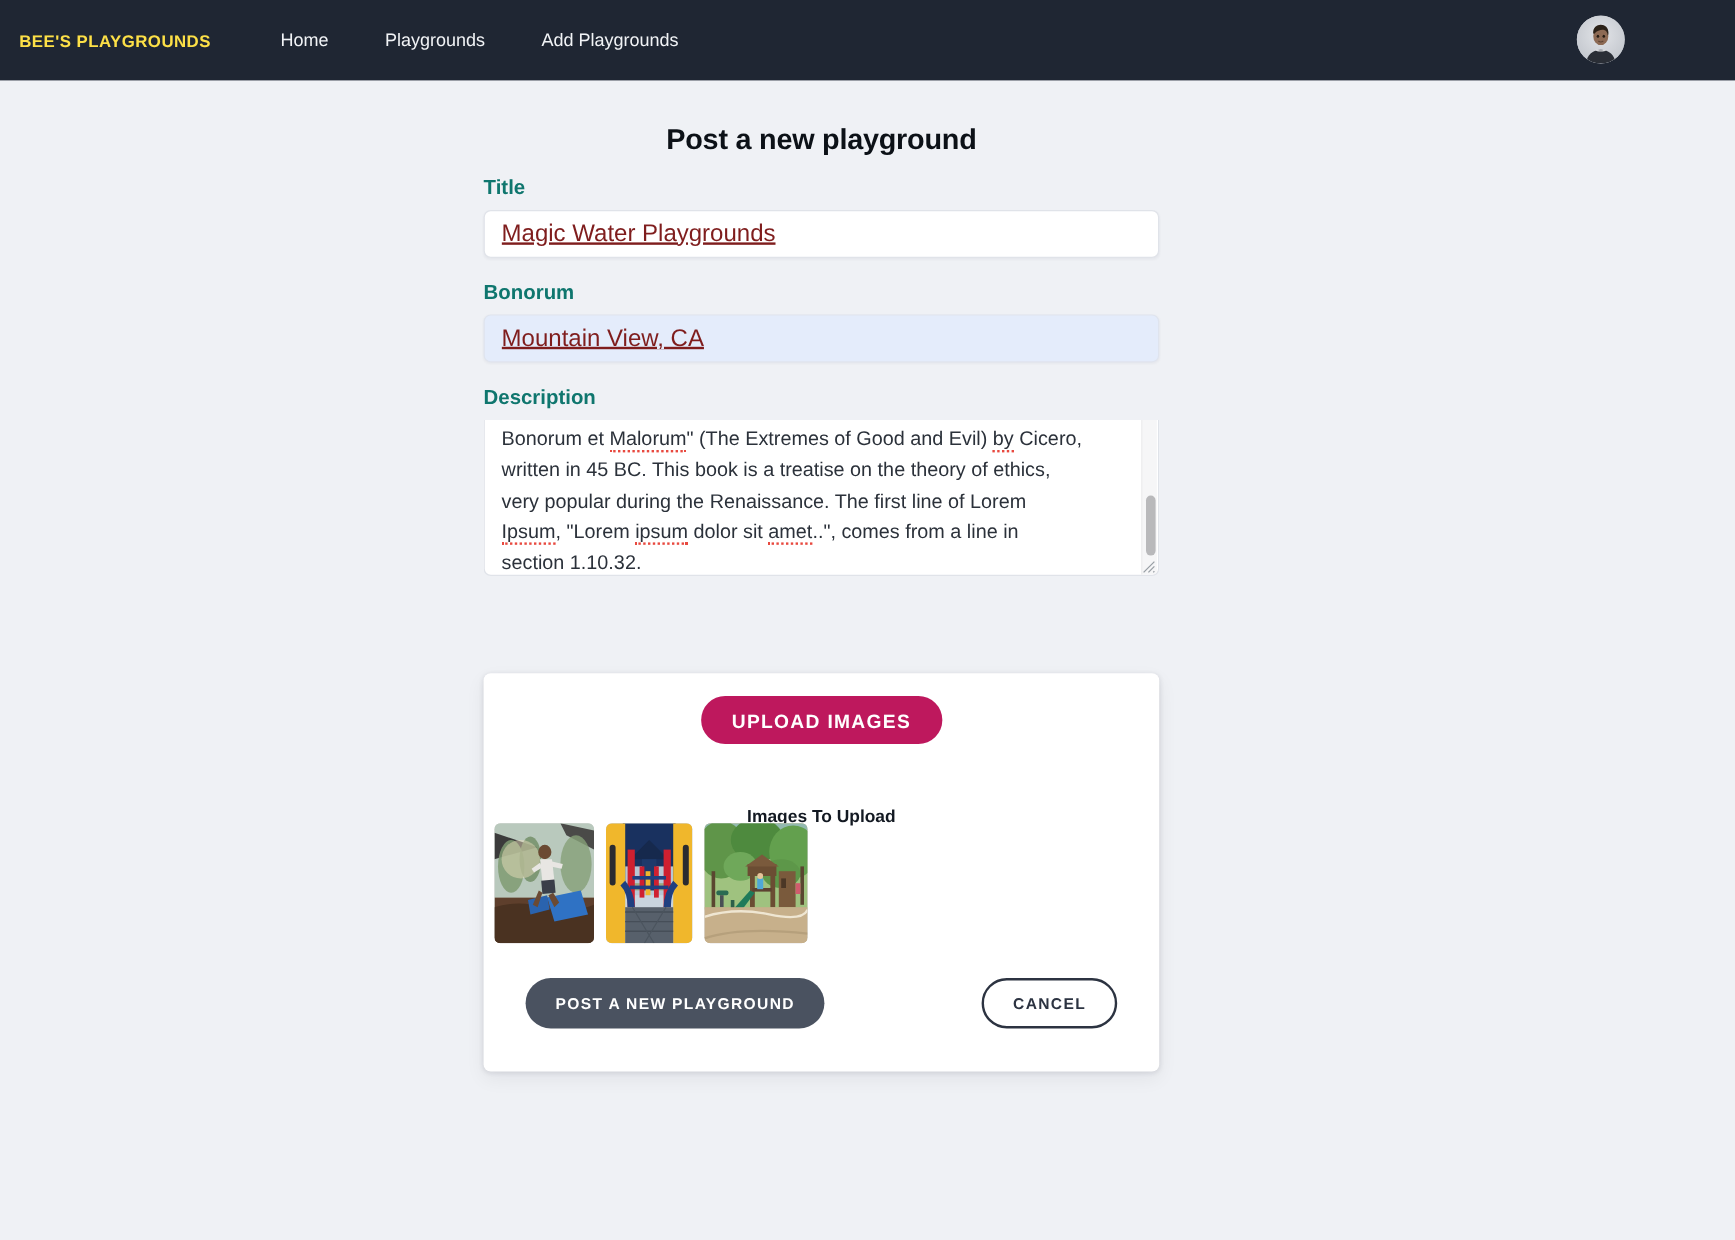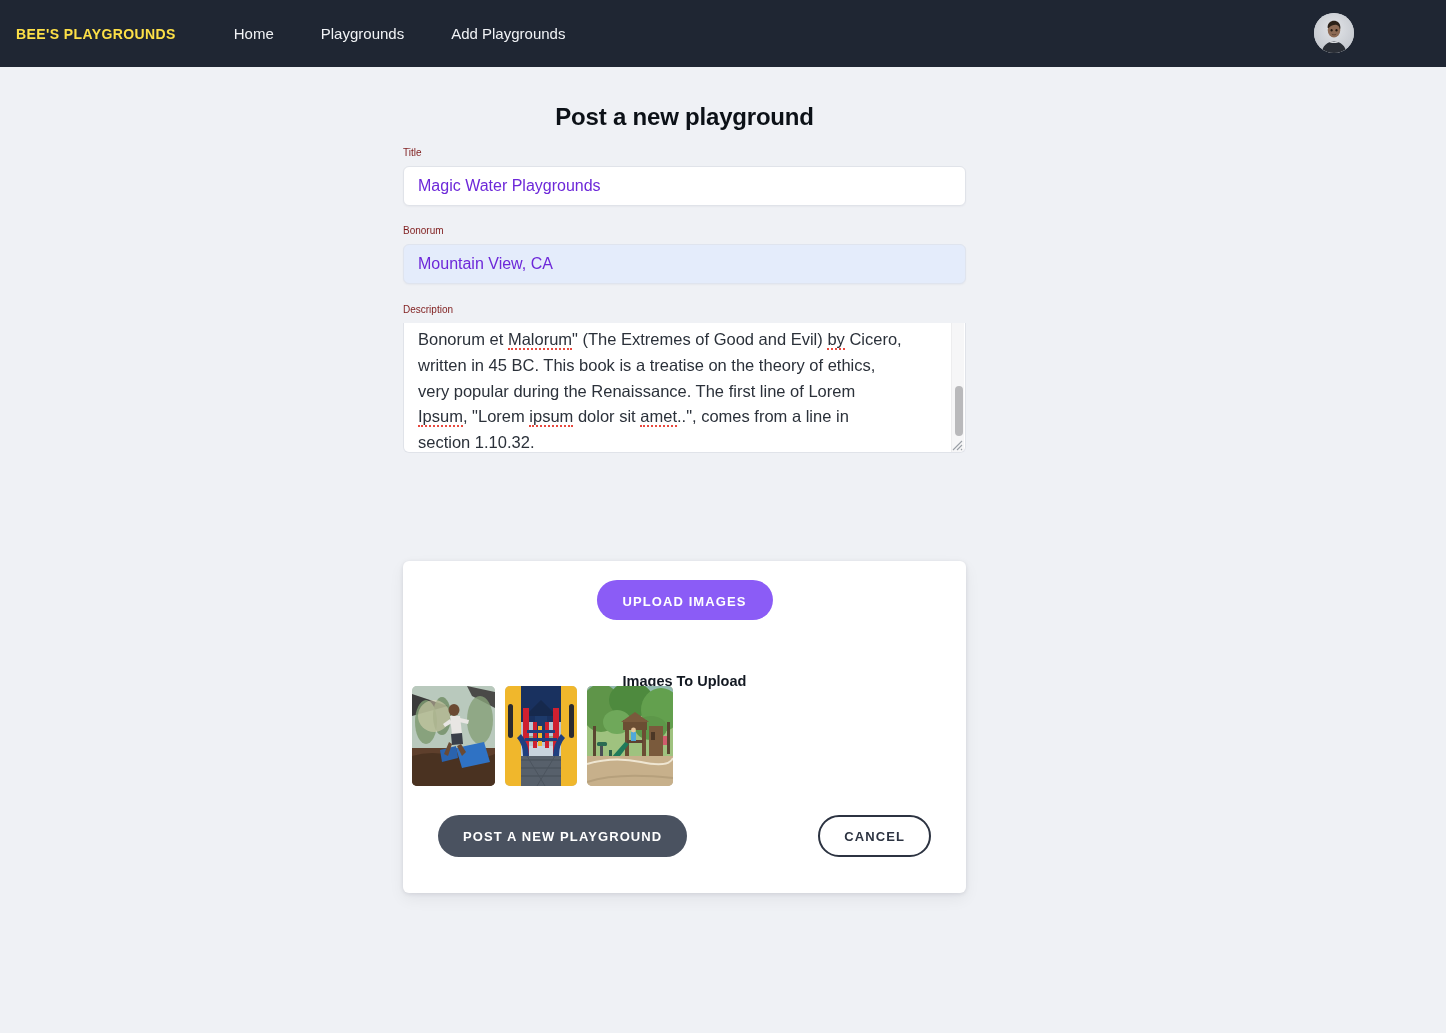--- a/index.html
+++ b/index.html
@@ -60,38 +60,39 @@
   }
   .page-title {
     text-align: center;
     font-size: 24px;
     font-weight: bold;
     color: #0c1117;
     margin: 0 0 16px 0;
     letter-spacing: -0.2px;
   }
   .field-label {
-    font-size: 10px;
-    font-weight: normal;
-    color: #7f1d1d;
+    font-size: 17px;
+    font-weight: bold;
+    color: #0f766e;
     margin-bottom: 8px;
   }
   .text-input {
     display: block;
     width: 563px;
     height: 40px;
     border: 1px solid #e0e3e9;
     border-radius: 6px;
     background: #ffffff;
     font-family: "Liberation Sans", sans-serif;
-    font-size: 16px;
-    color: #6d28d9;
+    font-size: 20px;
+    color: #7f1d1d;
     padding: 0 14px;
     outline: none;
     box-shadow: 0 1px 2px rgba(16,24,40,0.04);
+    text-decoration: underline;
   }
   .text-input.autofilled {
     background: #e4ecfb;
     border-color: #dfe4ee;
   }
   .field-block { margin-bottom: 9px; }
   .field-block.loc { margin-top: 19px; }
   .field-block.desc { margin-top: 20px; }
 
   
@@ -148,26 +149,26 @@
     background: #ffffff;
     border-radius: 6px;
     box-shadow: 0 1px 4px rgba(16,24,40,0.10), 0 6px 16px rgba(16,24,40,0.06);
   }
   .upload-btn {
     position: absolute;
     left: 50%; transform: translateX(-50%);
     top: 19px;
     height: 40px;
     padding: 14px 26px;
-    background: #8b5cf6;
+    background: #be185d;
     color: #ffffff;
     border: none;
     border-radius: 22px;
     font-family: "Liberation Sans", sans-serif;
-    font-size: 13px;
+    font-size: 16px;
     font-weight: bold;
     letter-spacing: 1.1px;
     cursor: pointer;
   }
   .images-heading {
     position: absolute;
     top: 112px;
     width: 100%;
     text-align: center;
     font-size: 14.5px;

